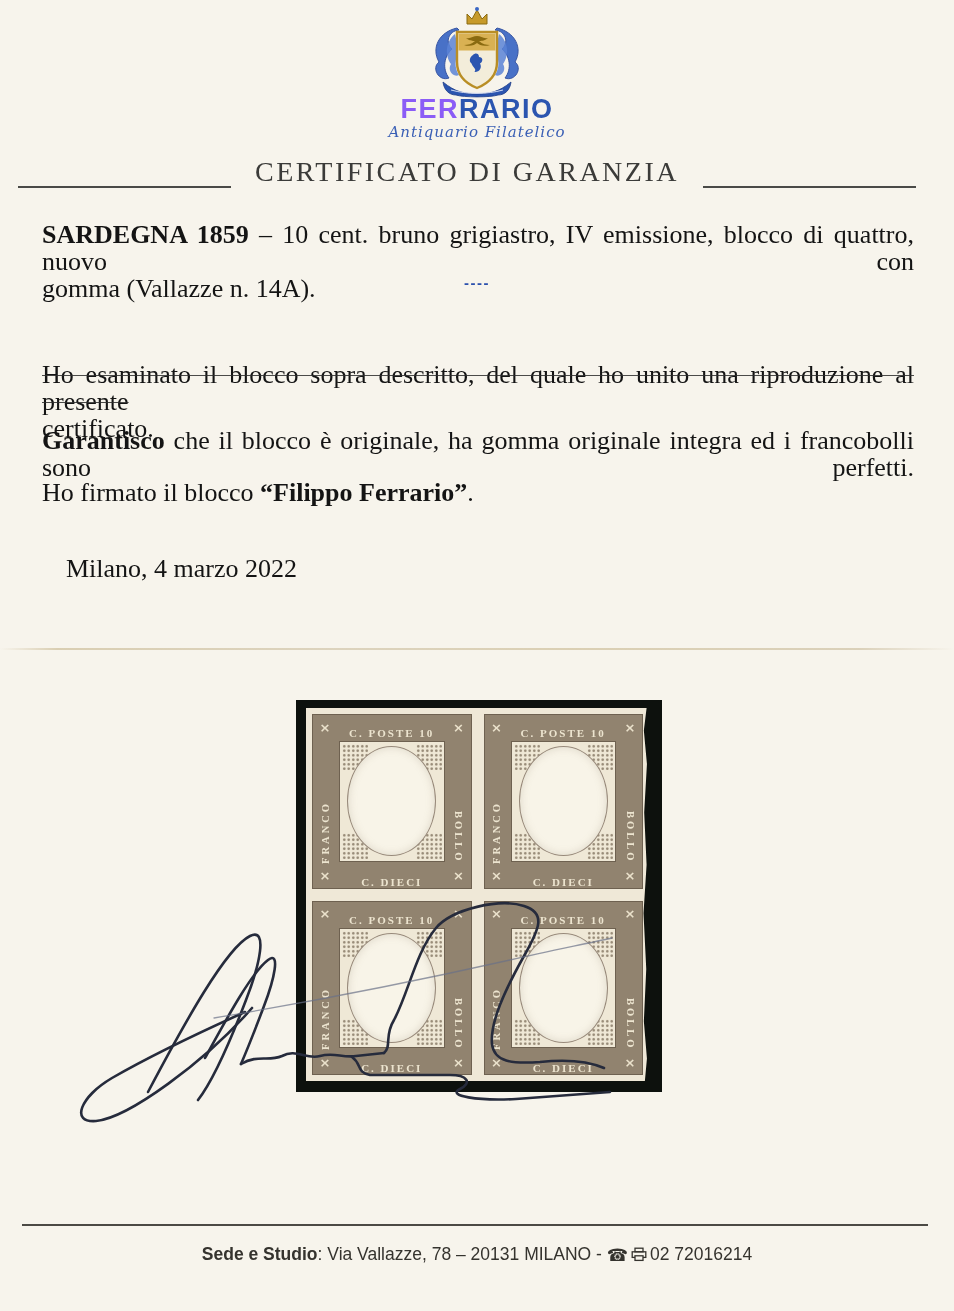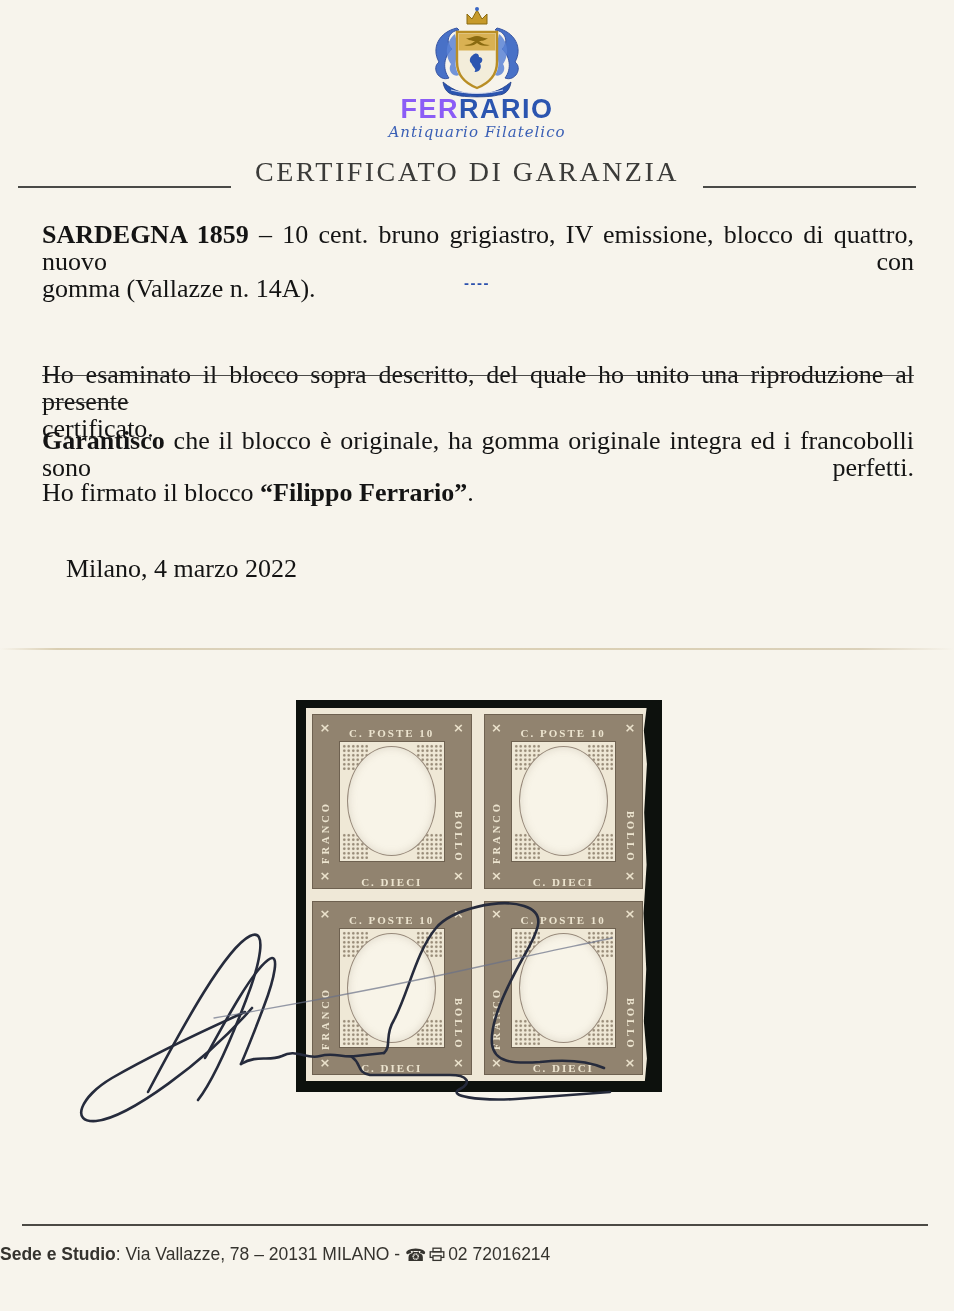--- a/index.html
+++ b/index.html
@@ -102,21 +102,21 @@
   .oval {
     position:absolute; left:7%; right:7%; top:3.5%; bottom:3.5%;
     background:#f8f4e8; border:1px solid #97897a; border-radius:50%;
     box-shadow:inset 0 0 8px rgba(150,135,110,.28);
   }
   
   .sig { position:absolute; inset:0; z-index:2; pointer-events:none; }
   
   .footer-rule { position:absolute; top:1224px; left:22px; right:26px; height:2px; background:#4c4a45; }
   .footer {
-    position:absolute; top:1241px; left:0; width:100%; 
+    position:absolute; top:1241px; left:0; width:100%; text-align:center;
     font-family:"Liberation Sans", sans-serif; font-size:17.5px; color:#35332e;
     line-height:26px;
   }
   .footer b { font-weight:bold; }
   .icon { display:inline-block; vertical-align:-2px; margin:0 3px; }
   .phone-glyph { font-family:"DejaVu Sans", sans-serif; font-size:17px; vertical-align:-1px; }
   .gap { display:inline-block; width:14px; }
 </style>
 </head>
 <body>

